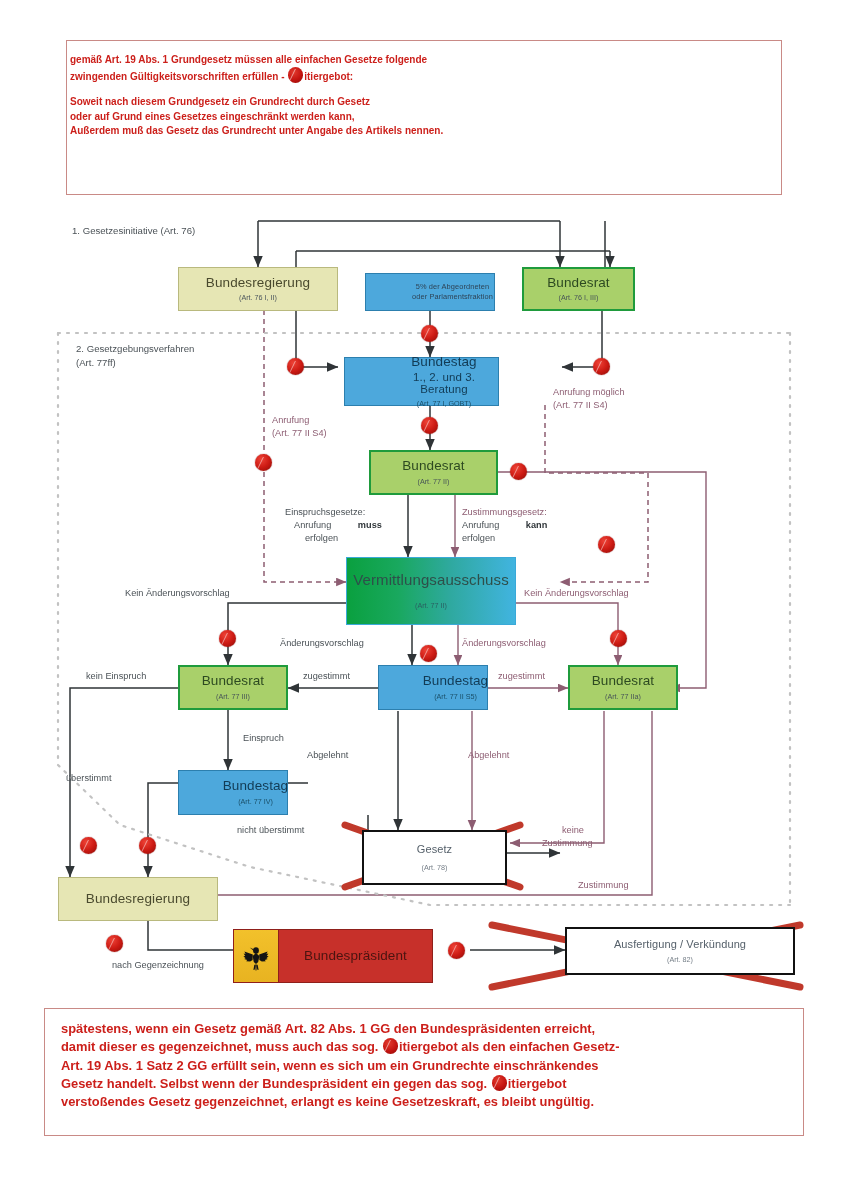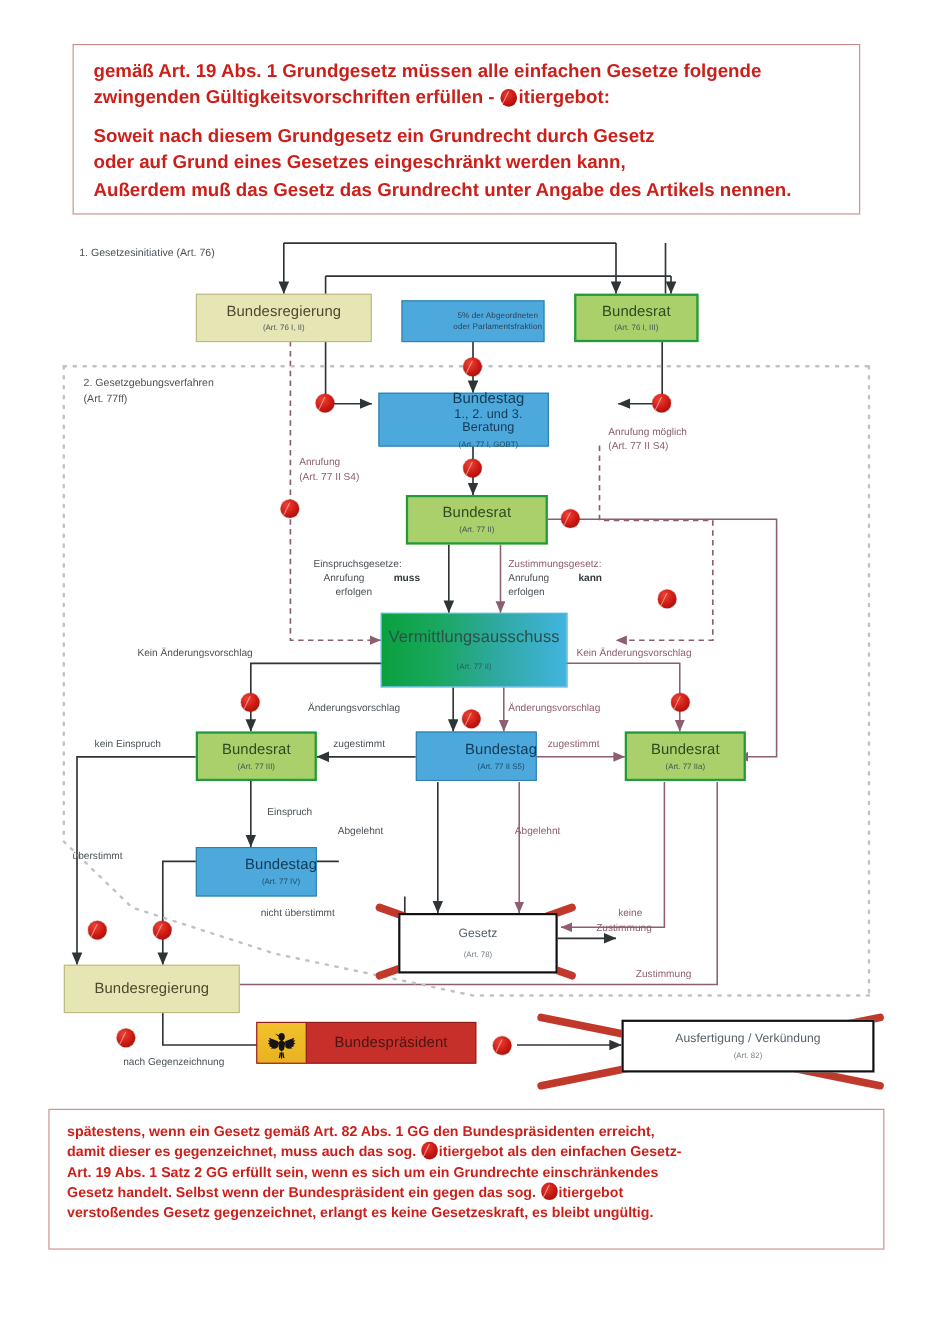--- a/index.html
+++ b/index.html
@@ -8,21 +8,21 @@
     font-family:"Liberation Sans","DejaVu Sans",sans-serif;
     color:#3a3a3a;
   }
   .page{position:absolute;inset:0;}
 
   
   .note-box{
     position:absolute;border:1px solid #c98a86;background:#ffffff;
     color:#cc1f1a;font-weight:bold;line-height:1.42;
   }
-  #note-top{left:66px;top:40px;width:716px;height:155px;padding:12px 16px 10px 18px;box-sizing:border-box;font-size:17px;}
+  #note-top{left:66px;top:40px;width:716px;height:155px;padding:12px 16px 10px 3px;box-sizing:border-box;font-size:10px;}
   #note-bottom{left:44px;top:1008px;width:760px;height:128px;padding:11px 14px 10px 16px;box-sizing:border-box;font-size:12.9px;}
   .note-gap{height:11px;}
   .zmark{
     display:inline-block;width:15px;height:16px;border-radius:50%/48%;
     background:radial-gradient(circle at 38% 32%, #e23a2e 0%, #c41410 55%, #8d0b08 100%);
     vertical-align:-3px;position:relative;margin:0 1px;
   }
   .zmark::after{
     content:"";position:absolute;left:4px;top:2px;width:7px;height:12px;
     border-left:1.6px solid rgba(255,255,255,.55);transform:skewX(-26deg);
@@ -240,21 +240,21 @@
 
     <div class="node n-white" style="left:362px;top:625px;width:145px;height:55px;">
       <div class="t1">Gesetz</div>
       <div class="t2" style="margin-top:9px;">(Art. 78)</div>
     </div>
 
     <div class="node n-khaki" style="left:58px;top:672px;width:160px;height:44px;">
       <div class="t1">Bundesregierung</div>
     </div>
 
-    <div class="node n-red" style="left:233px;top:724px;width:200px;height:38px;">
+    <div class="node n-red" style="left:233px;top:724px;width:200px;height:54px;">
       <div class="crest">
         <svg width="30" height="32" viewBox="0 0 30 32">
           <g fill="#141414">
             <ellipse cx="15" cy="10.5" rx="2.9" ry="3.3"></ellipse>
             <path d="M12.6 9.2 L8.8 7.6 L12.3 10.6 z"></path>
             <path d="M15 13 L11.6 16 L12.8 22 L15 24 L17.2 22 L18.4 16 z"></path>
             <path d="M11.8 14.5 L3.4 11.4 L4.6 14 L2.6 13.6 L4.2 16 L2.4 16.2 L4.6 18.2 L3.2 19 L6.2 20 L5.2 21.2 L9.2 21.4 L11.6 20 z"></path>
             <path d="M18.2 14.5 L26.6 11.4 L25.4 14 L27.4 13.6 L25.8 16 L27.6 16.2 L25.4 18.2 L26.8 19 L23.8 20 L24.8 21.2 L20.8 21.4 L18.4 20 z"></path>
             <path d="M13.4 24.4 L12.4 30 L13.8 29.6 L14.4 25.4 z"></path>
             <path d="M16.6 24.4 L17.6 30 L16.2 29.6 L15.6 25.4 z"></path>

